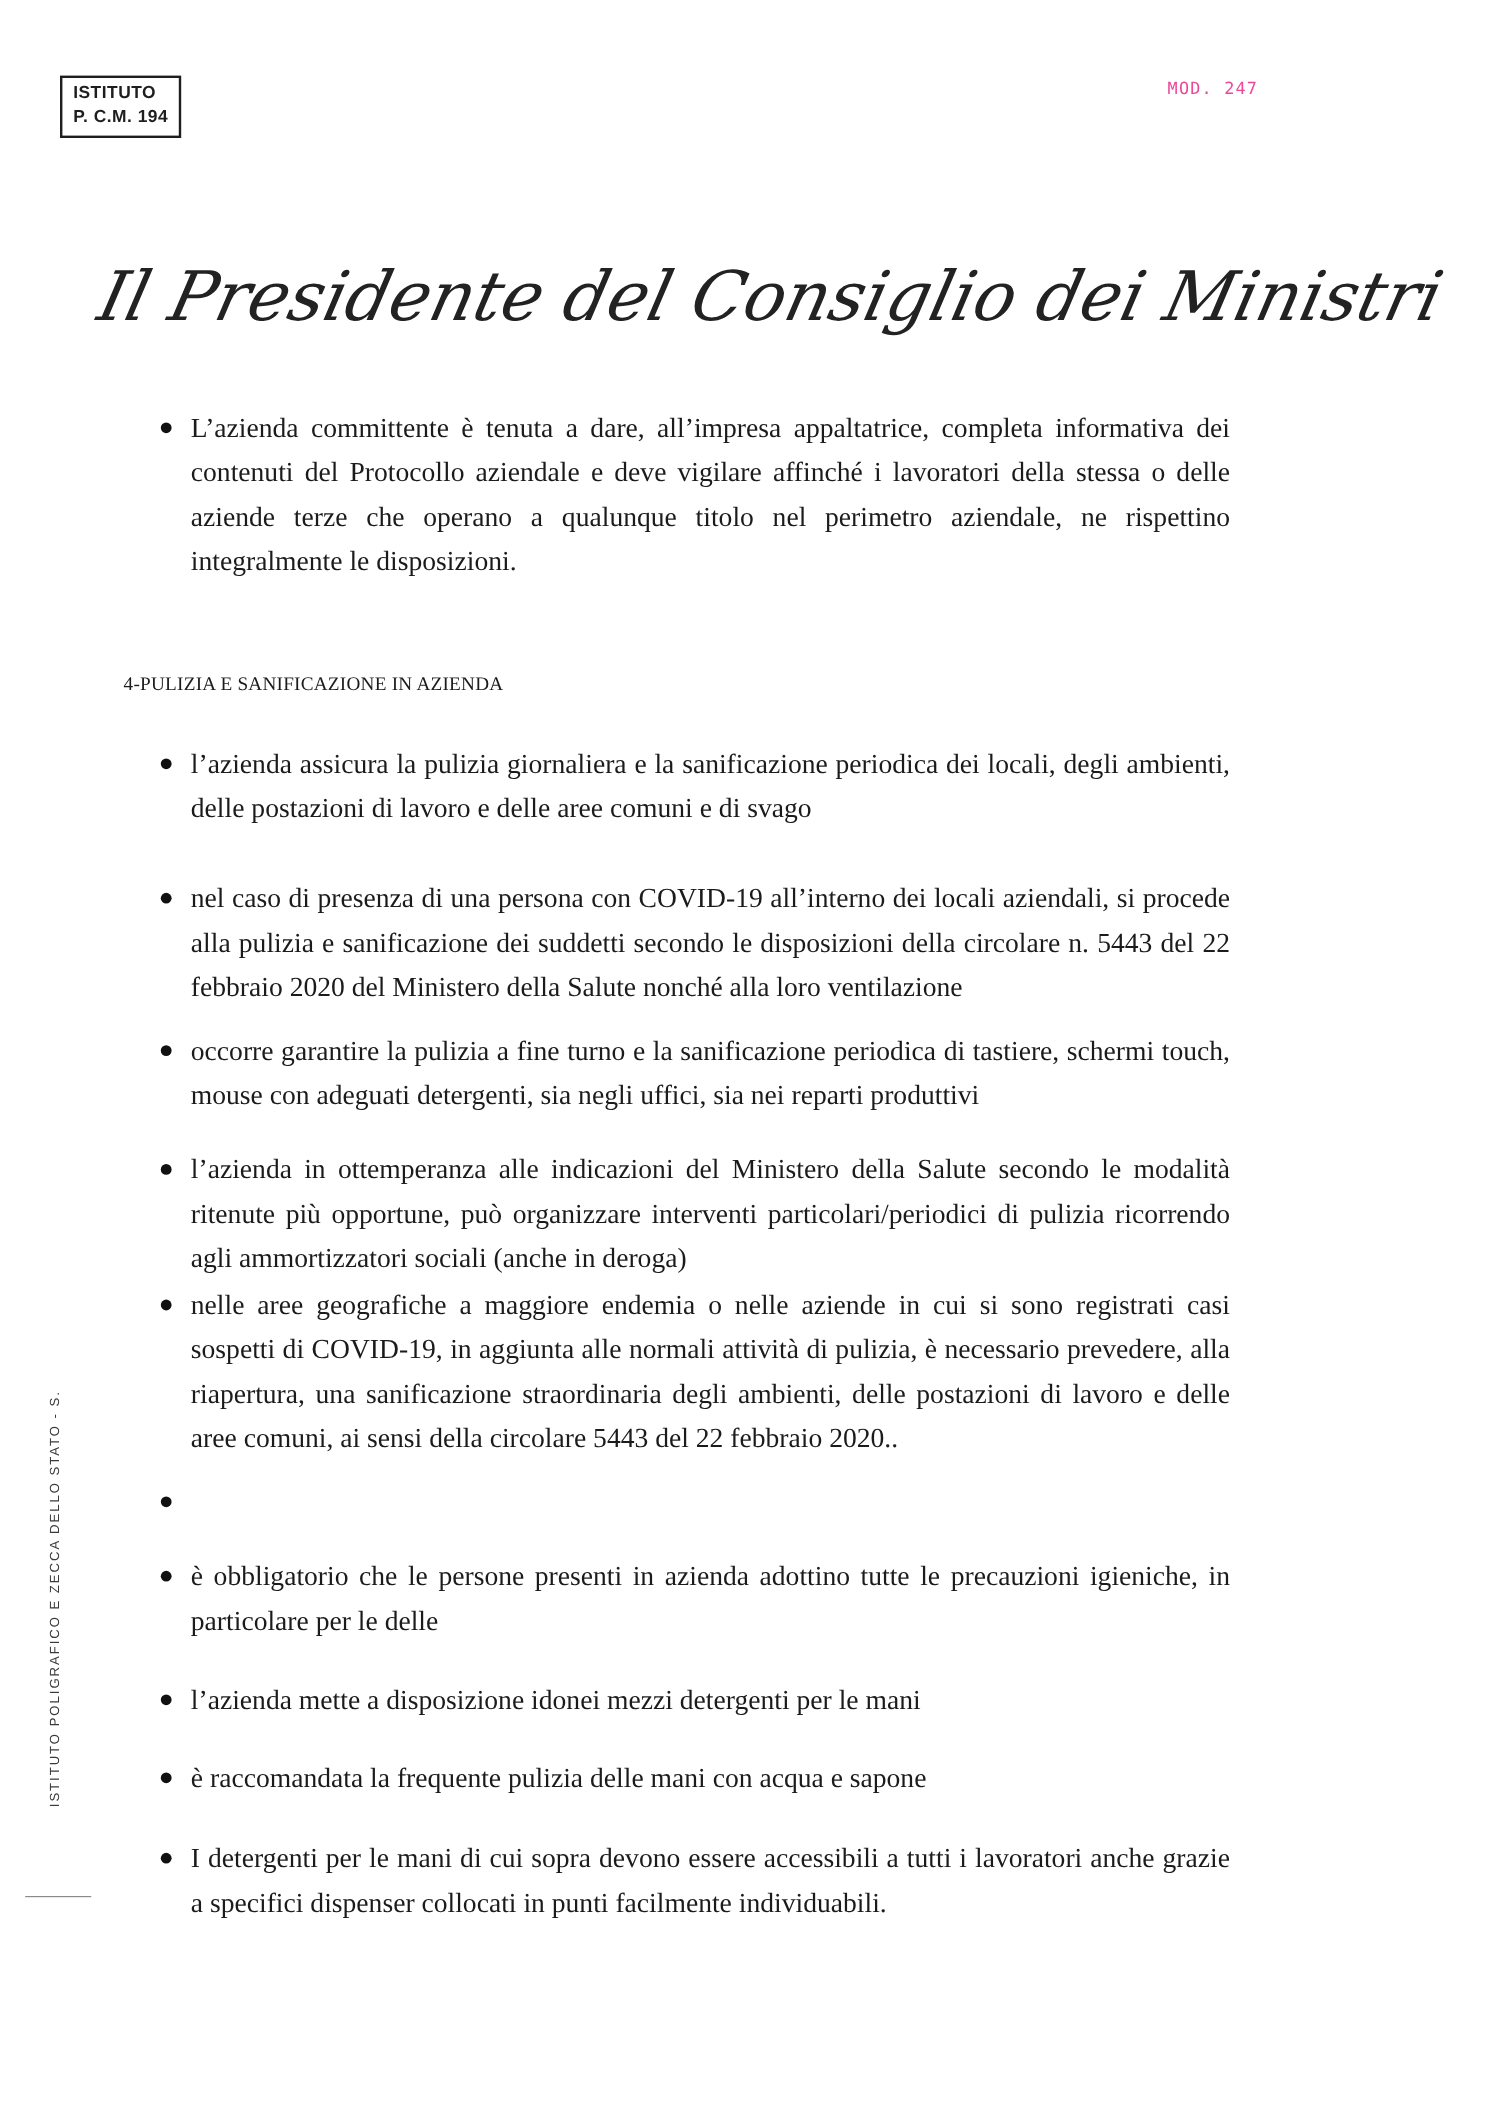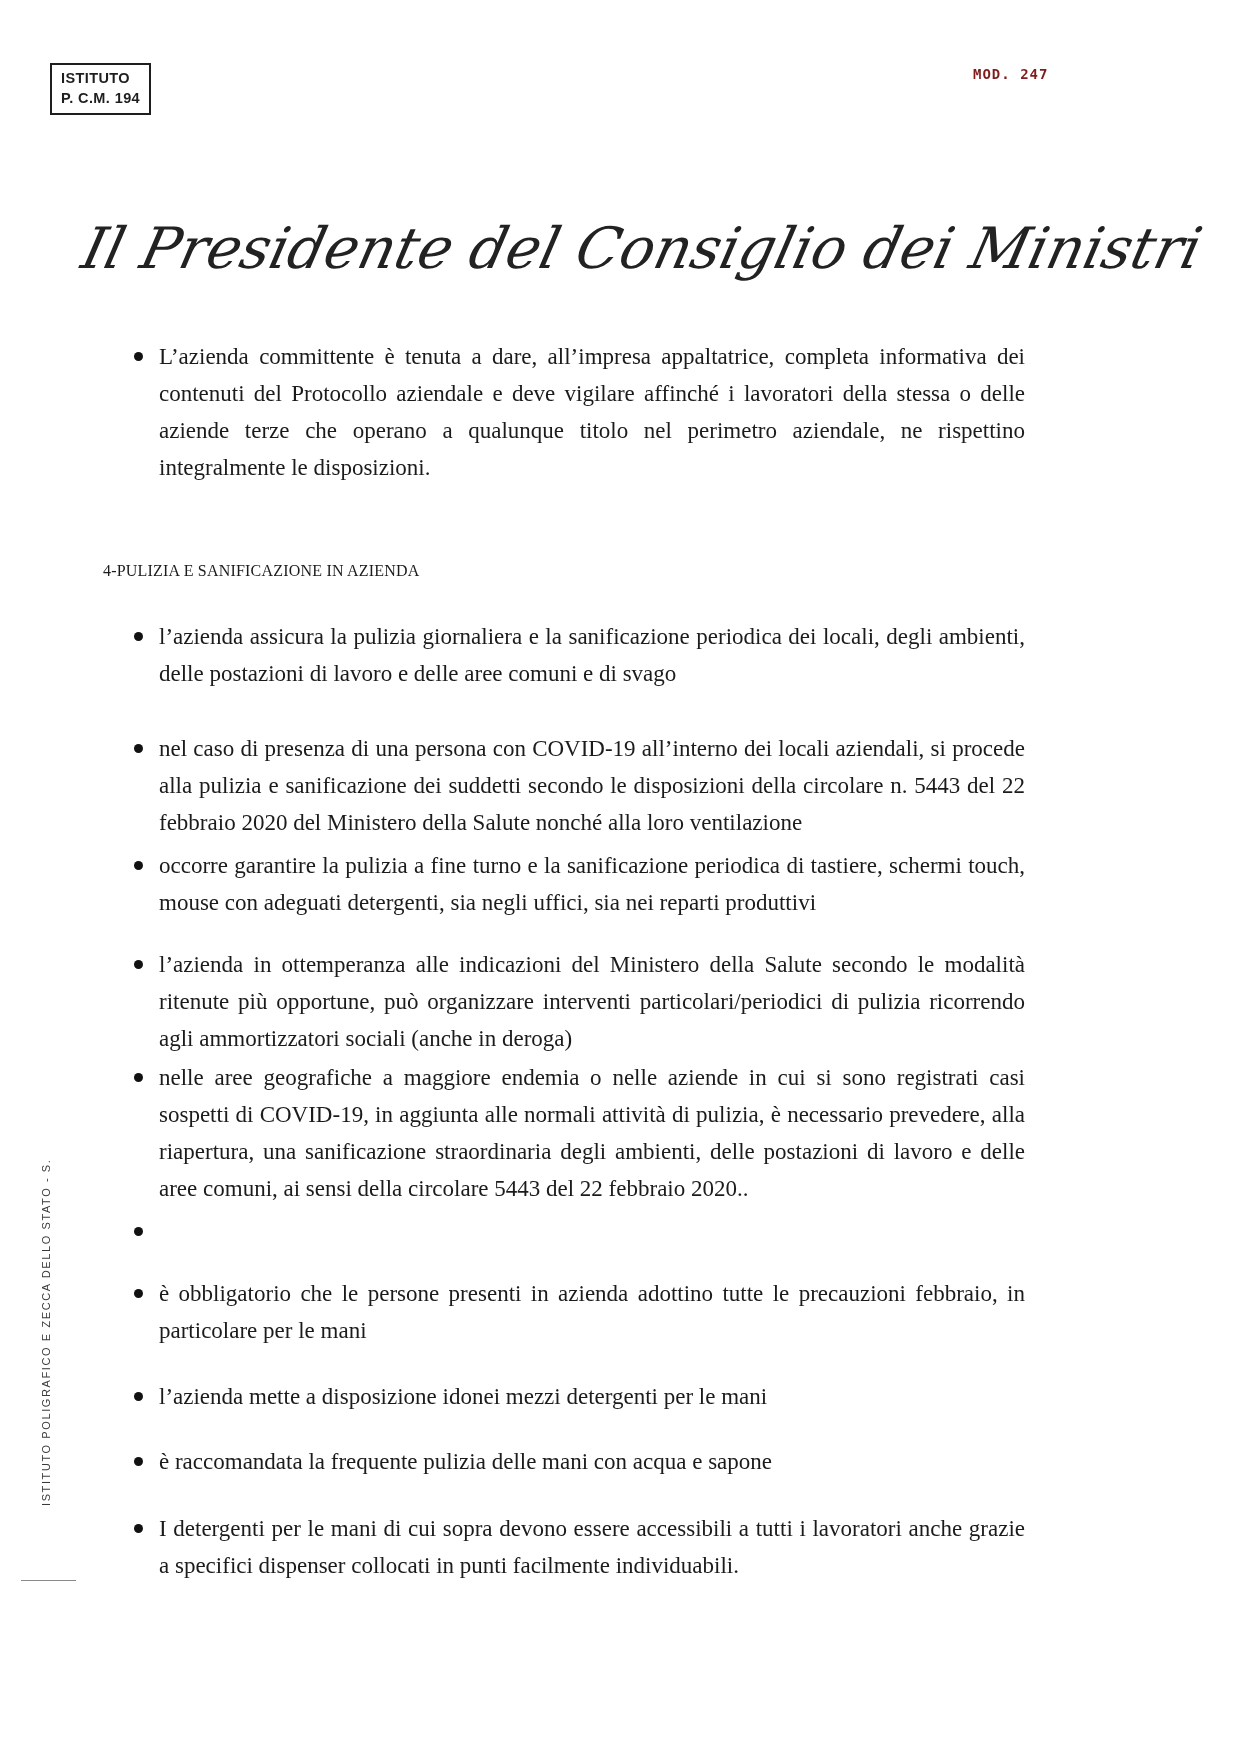--- a/index.html
+++ b/index.html
@@ -26,23 +26,23 @@
     line-height: 1.35;
     color: #1e1e1e;
   }
 
   
   .mod-ref {
     position: absolute;
     left: 973px; top: 66px;
     font-family: "DejaVu Sans Mono", monospace;
     font-size: 14px;
-    font-weight: bold;
+    font-weight: normal;
     letter-spacing: 1px;
-    color: #7f1d1d;
+    color: #ec4899;
   }
 
   .emblem { position: absolute; left: 486px; top: 74px; }
 
   
   .script-title {
     position: absolute;
     left: 72px; top: 198px;
     width: 1060px;
     font-family: "DejaVu Serif", serif;
@@ -83,21 +83,21 @@
     font-size: 16px;
   }
 
   .mt66 { margin-top: 66px; }
   .mt29 { margin-top: 29px; }
   .mt26 { margin-top: 38px; }
   .mt25 { margin-top: 25px; }
   .mt28 { margin-top: 28px; }
   .mt30 { margin-top: 30px; }
   .mt9  { margin-top: 2px; }
-  .mt0  { margin-top: 6px; }
+  .mt0  { margin-top: 16px; }
 
   
   .side-text {
     position: absolute;
     left: -152px; top: 1298px;
     width: 400px; height: 16px;
     transform: rotate(-90deg);
     font-family: "Liberation Sans", sans-serif;
     font-size: 11px;
     letter-spacing: 1.6px;
@@ -163,21 +163,21 @@
       <li class="mt0">
         <span class="dot"></span>
         <span></span>
       </li>
     </ul>
 
 
     <ul>
       <li class="mt25">
         <span class="dot"></span>
-        <span>è obbligatorio che le persone presenti in azienda adottino tutte le precauzioni febbraio, in particolare per le mani</span>
+        <span>è obbligatorio che le persone presenti in azienda adottino tutte le precauzioni igieniche, in particolare per le delle</span>
       </li>
       <li class="mt29">
         <span class="dot"></span>
         <span>l’azienda mette a disposizione idonei mezzi detergenti per le mani</span>
       </li>
       <li class="mt28">
         <span class="dot"></span>
         <span>è raccomandata la frequente pulizia delle mani con acqua e sapone</span>
       </li>
       <li class="mt30">

